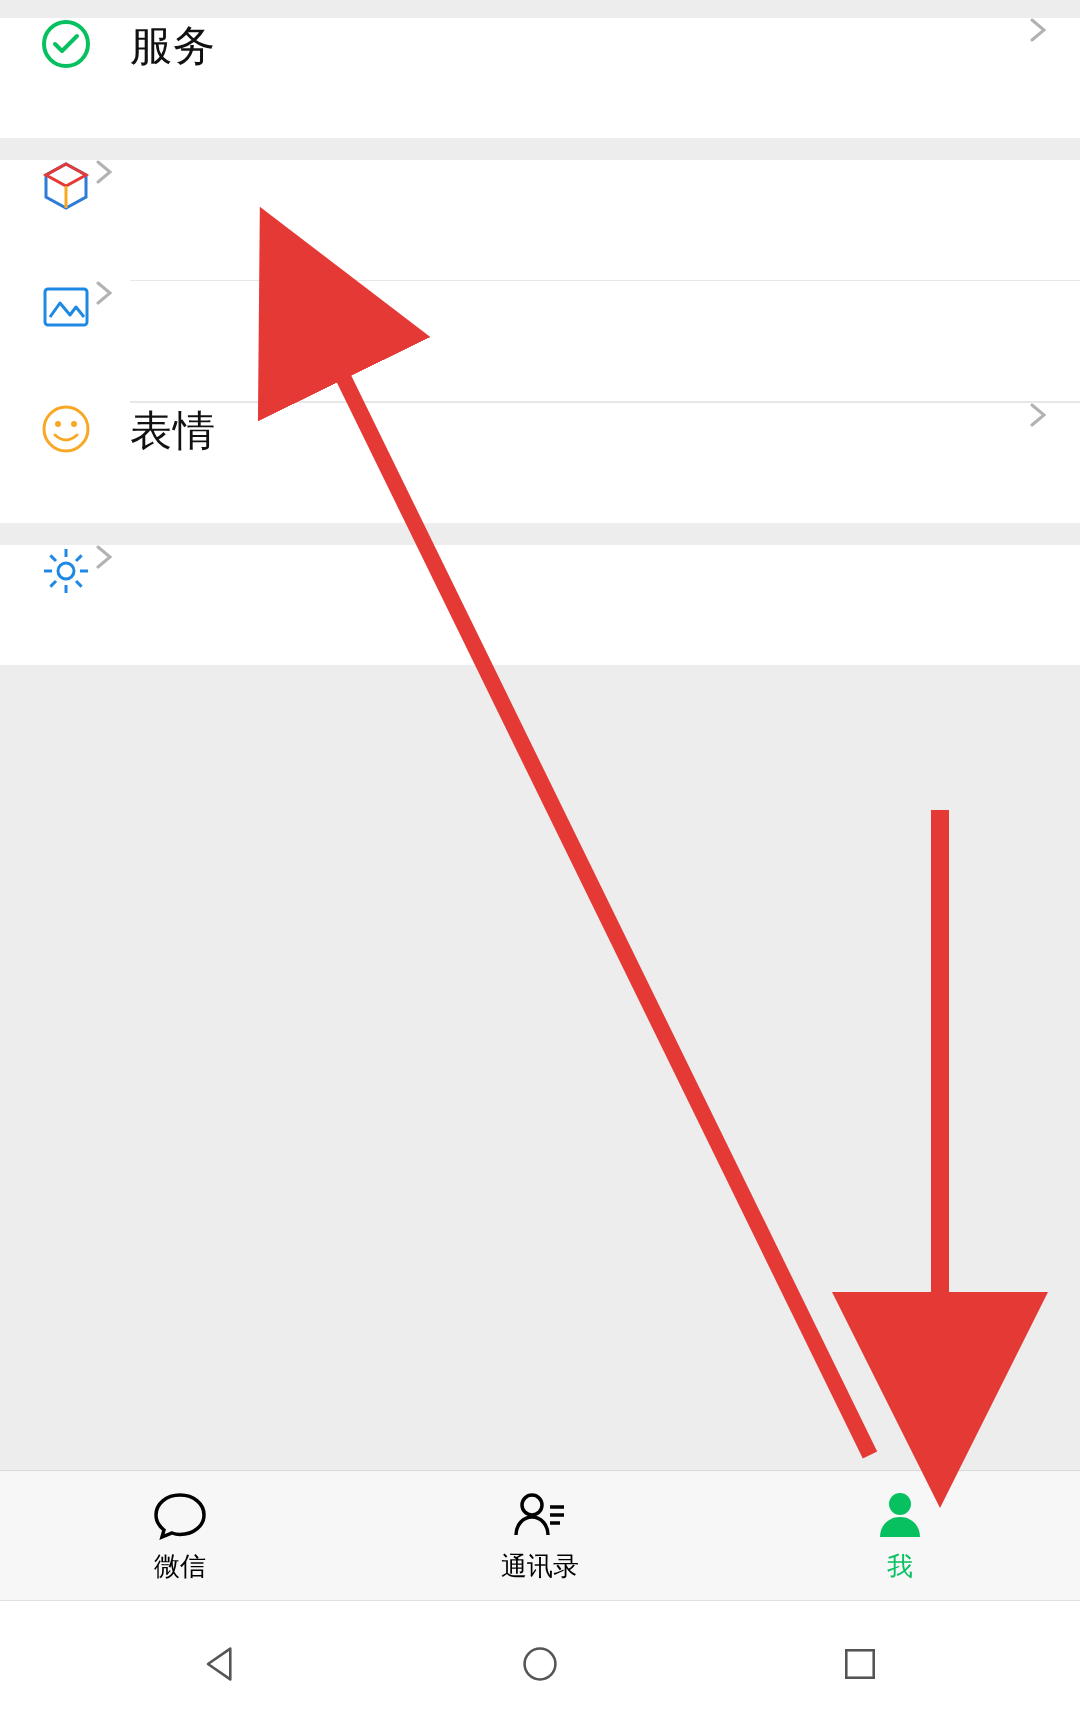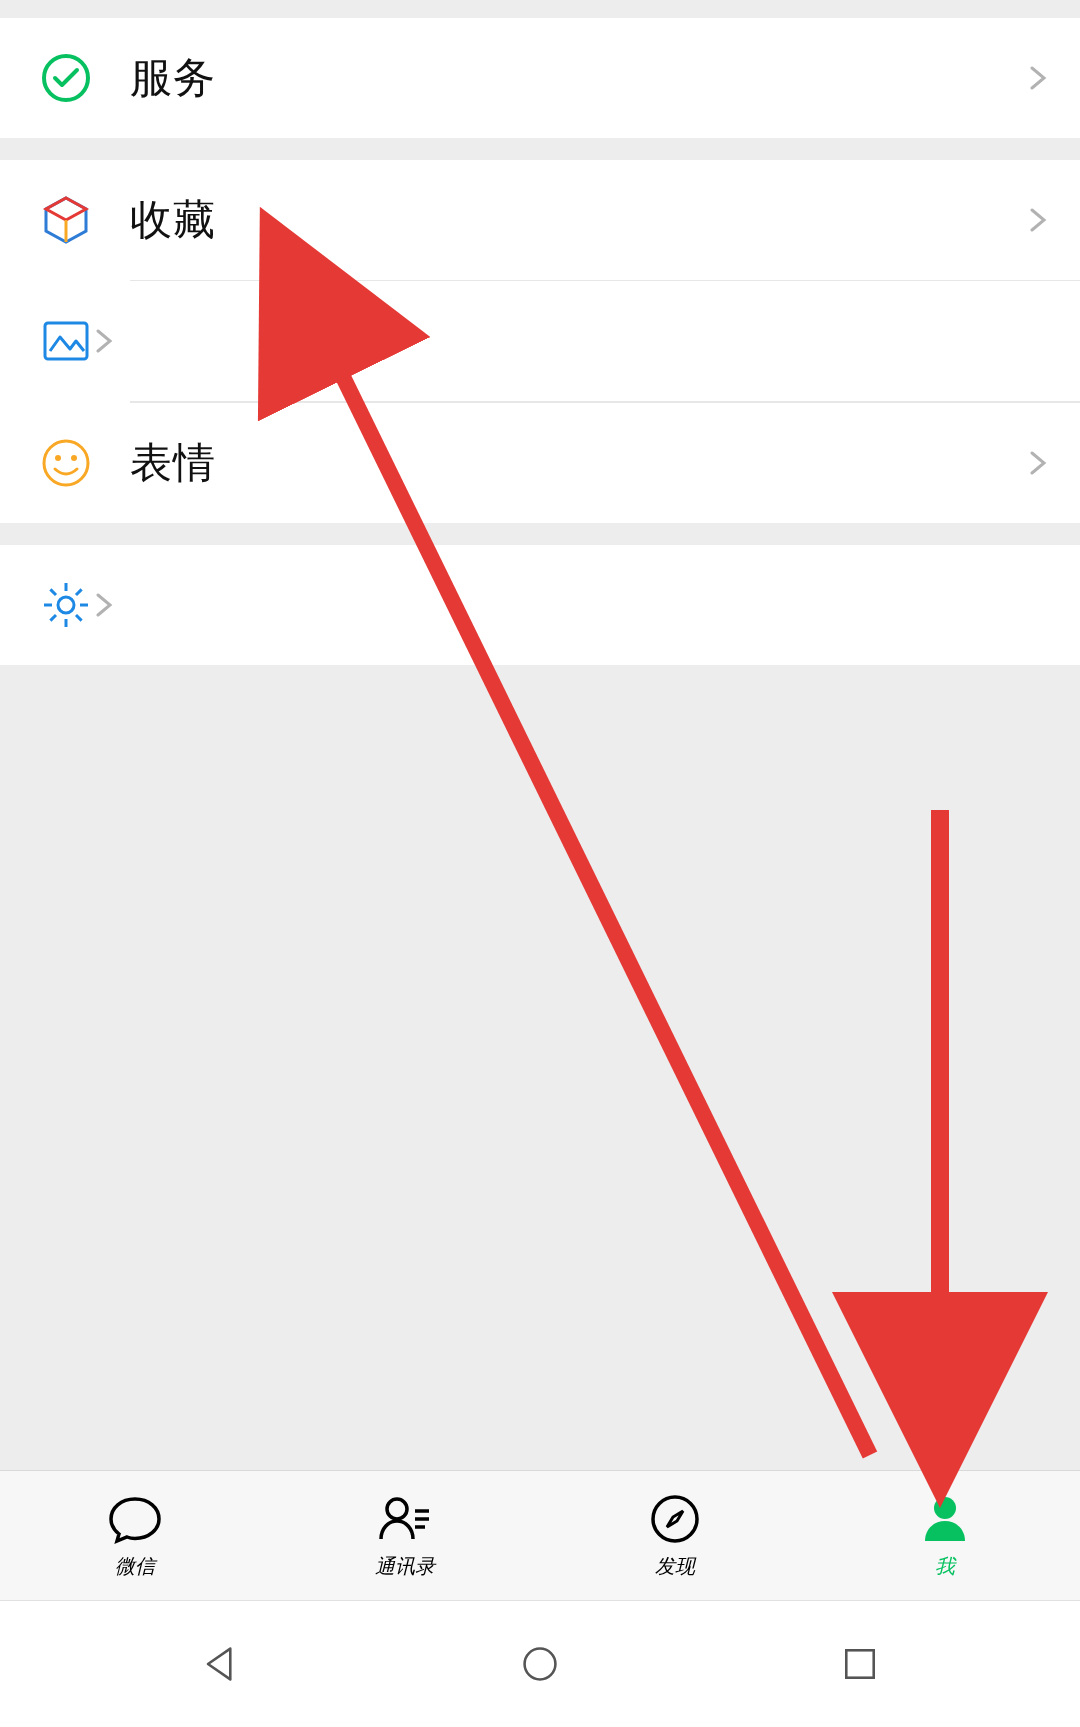--- a/index.html
+++ b/index.html
@@ -11,21 +11,20 @@
       overflow: hidden;
       position: relative;
     }
     .section {
       background: #ffffff;
       margin-top: 22px;
     }
     .section.first { margin-top: 18px; }
     .item {
       display: flex;
-      align-items: center;
       height: 120px;
       padding-left: 40px;
       padding-right: 30px;
       cursor: pointer;
     }
     .item .icon {
       width: 52px;
       height: 52px;
       display: flex;
       align-items: center;
@@ -69,23 +68,22 @@
       cursor: pointer;
     }
     .tab-icon {
       width: 56px;
       height: 56px;
       display: flex;
       align-items: center;
       justify-content: center;
     }
     .tab-label {
-      font-size: 20px;
+      font-size: 26px;
       color: #000;
-      font-style: italic;
     }
     .tab.active .tab-label { color: #07c160; }
     .navbar {
       position: absolute;
       bottom: 0;
       left: 0;
       right: 0;
       height: 127px;
       background: #ffffff;
       border-top: 1px solid #e1e1e1;
@@ -131,21 +129,20 @@
 
 <div class="section">
   <div class="item">
     <div class="icon">
       <svg viewBox="0 0 52 52" width="52" height="52">
         <path d="M 26 4 L 46 15 L 46 37 L 26 48 L 6 37 L 6 15 Z" fill="none" stroke="#2e7cd6" stroke-width="3"></path>
         <path d="M 26 4 L 46 15 L 26 26 L 6 15 Z" fill="none" stroke="#e53935" stroke-width="3"></path>
         <path d="M 26 26 L 26 48" fill="none" stroke="#f9a825" stroke-width="3"></path>
       </svg>
     </div>
-    <div class="label">收藏</div>
     <div class="chevron">
       <svg viewBox="0 0 24 24" width="24" height="24">
           <path d="M 6 2 L 18 12 L 6 22" fill="none" stroke="#b2b2b2" stroke-width="3" stroke-linecap="round"></path>
         </svg>
     </div>
   </div>
   <div class="divider"></div>
 
   <div class="item">
     <div class="icon">
@@ -221,29 +218,20 @@
       <svg viewBox="0 0 56 56" width="56" height="56">
         <circle cx="20" cy="18" r="10" fill="none" stroke="#000" stroke-width="3.5"></circle>
         <path d="M 4 48 C 4 38 11 30 20 30 C 29 30 36 38 36 48" fill="none" stroke="#000" stroke-width="3.5"></path>
         <line x1="38" y1="20" x2="52" y2="20" stroke="#000" stroke-width="3.5"></line>
         <line x1="38" y1="28" x2="52" y2="28" stroke="#000" stroke-width="3.5"></line>
         <line x1="38" y1="36" x2="48" y2="36" stroke="#000" stroke-width="3.5"></line>
       </svg>
     </div>
     <div class="tab-label">通讯录</div>
   </div>
-  <div class="tab">
-    <div class="tab-icon">
-      <svg viewBox="0 0 56 56" width="56" height="56">
-        <circle cx="28" cy="28" r="22" fill="none" stroke="#000" stroke-width="3.5"></circle>
-        <path d="M 36 20 L 30 30 L 20 36 L 26 26 Z" fill="none" stroke="#000" stroke-width="3"></path>
-      </svg>
-    </div>
-    <div class="tab-label">发现</div>
-  </div>
   <div class="tab active">
     <div class="tab-icon">
       <svg viewBox="0 0 56 56" width="56" height="56">
         <circle cx="28" cy="17" r="11" fill="#07c160"></circle>
         <path d="M 8 50 C 8 38 17 30 28 30 C 39 30 48 38 48 50 Z" fill="#07c160"></path>
       </svg>
     </div>
     <div class="tab-label">我</div>
   </div>
 </div>

